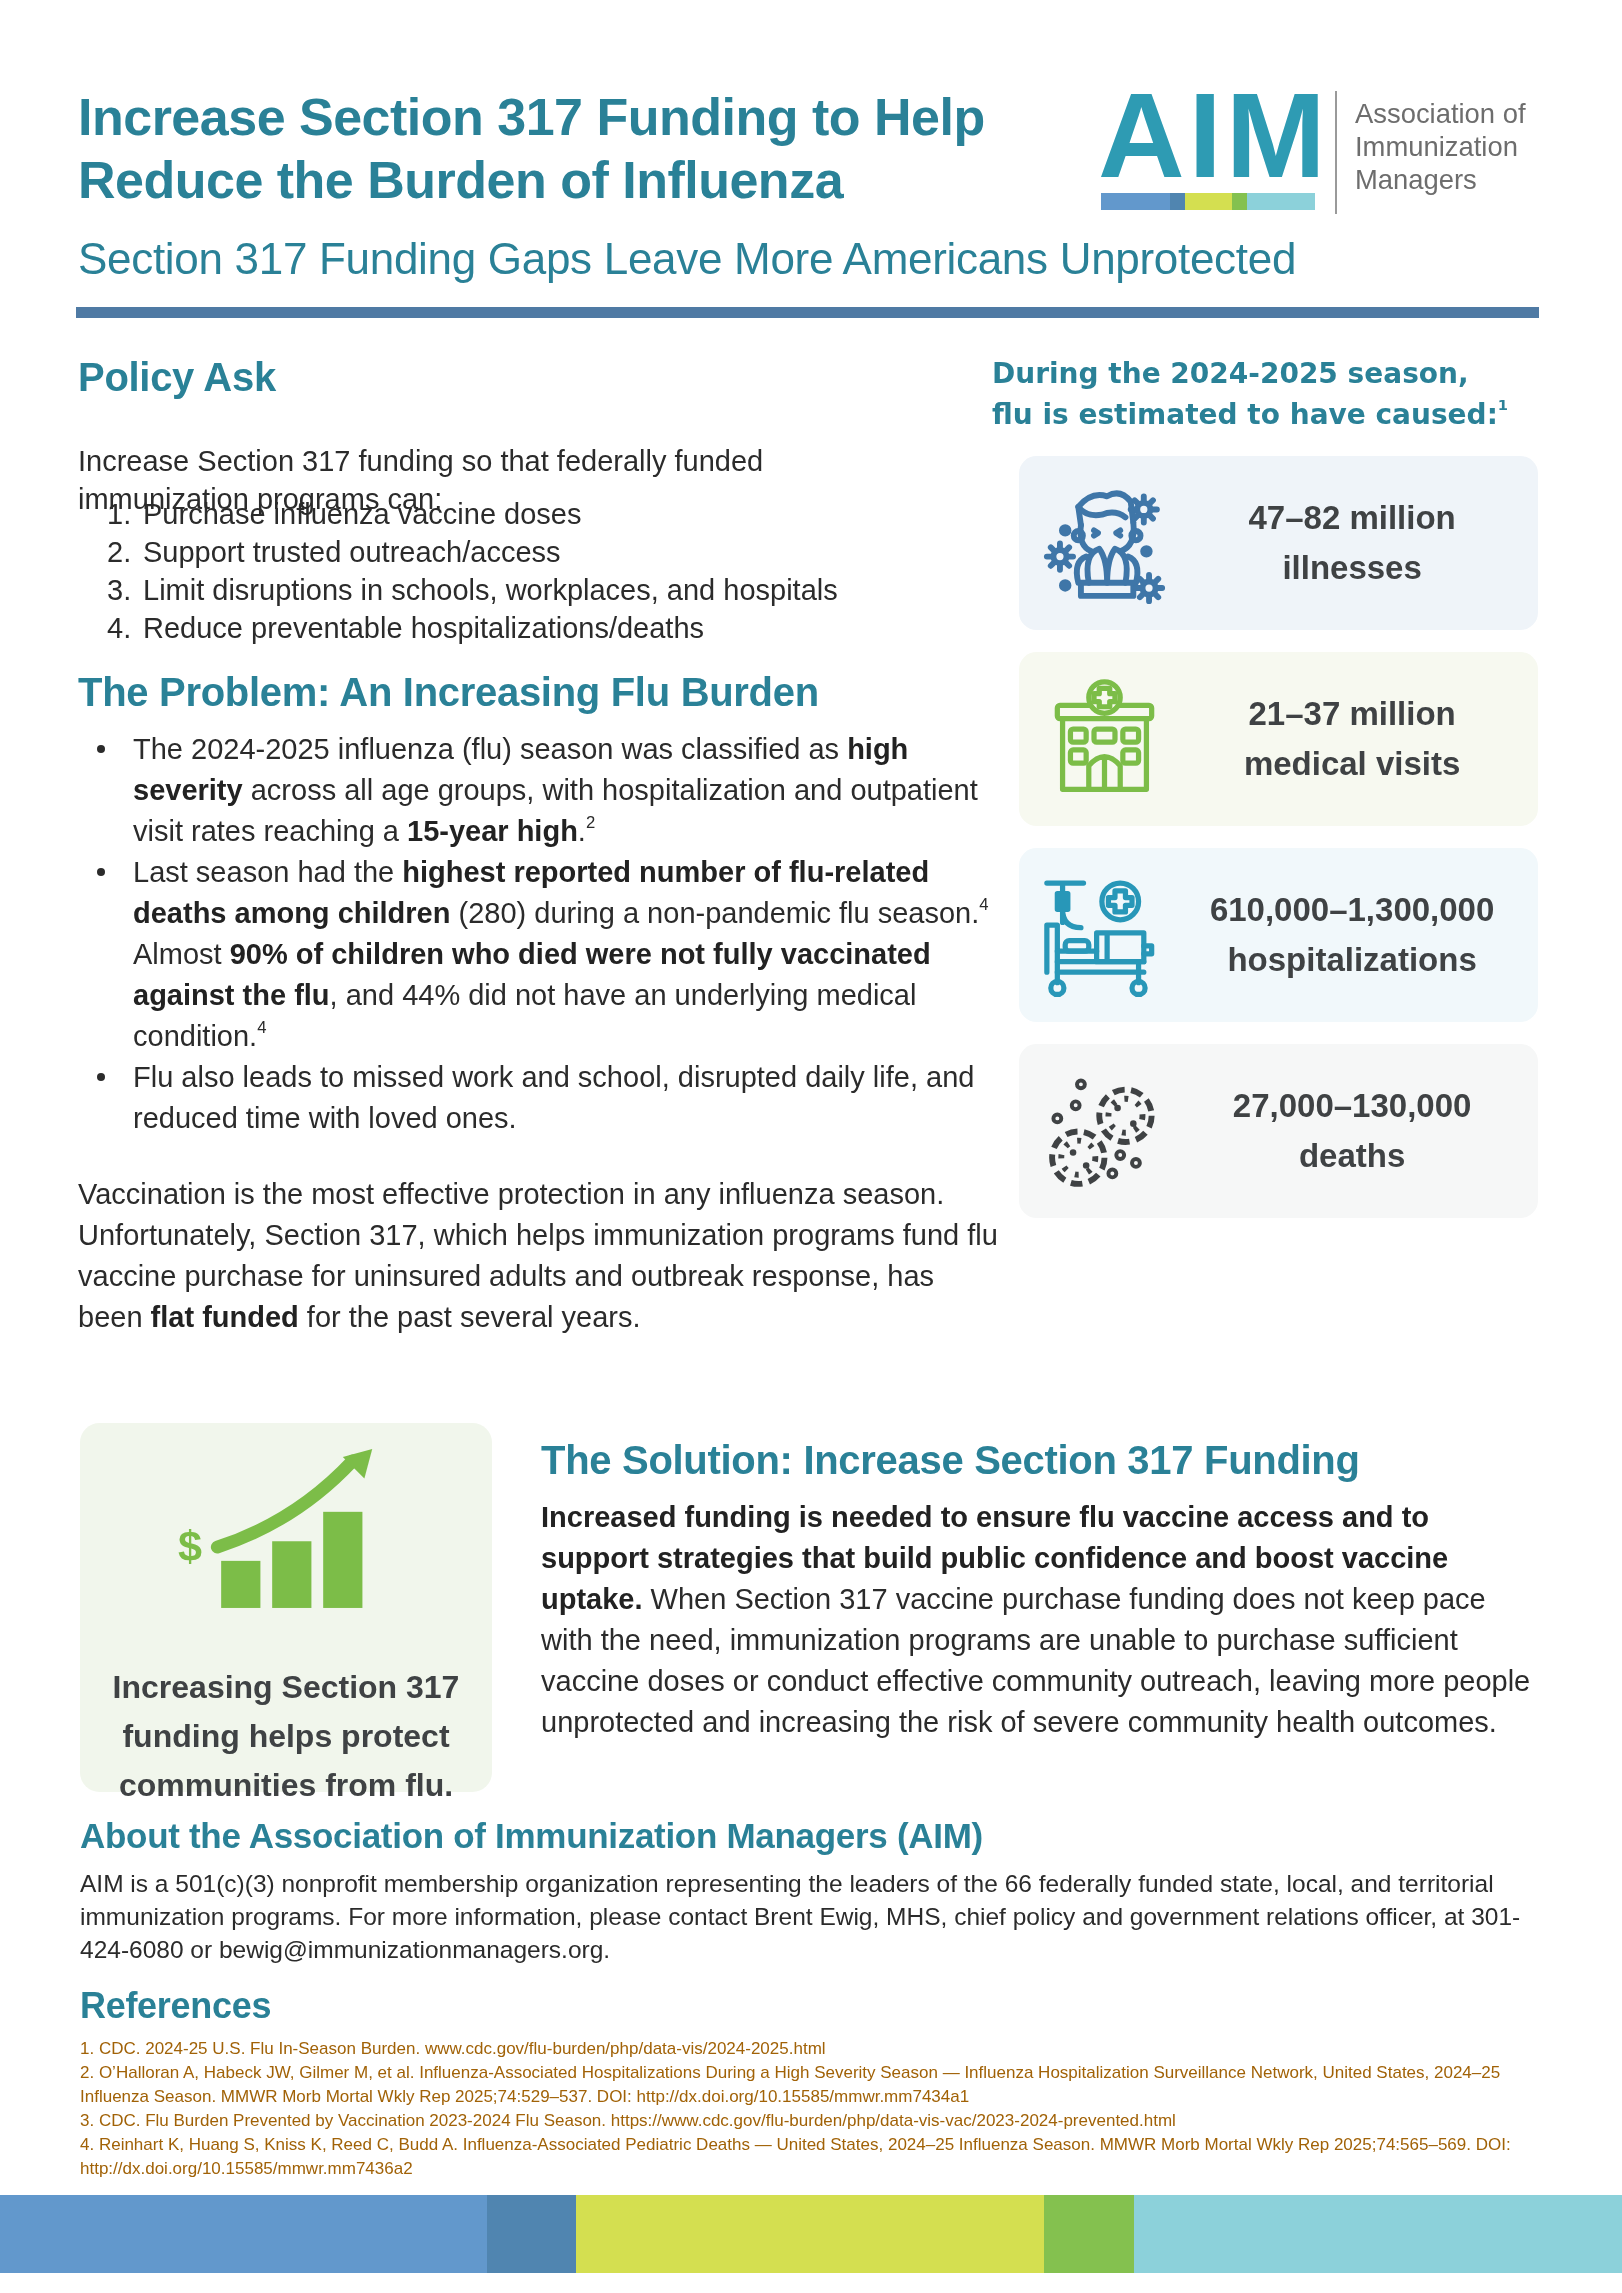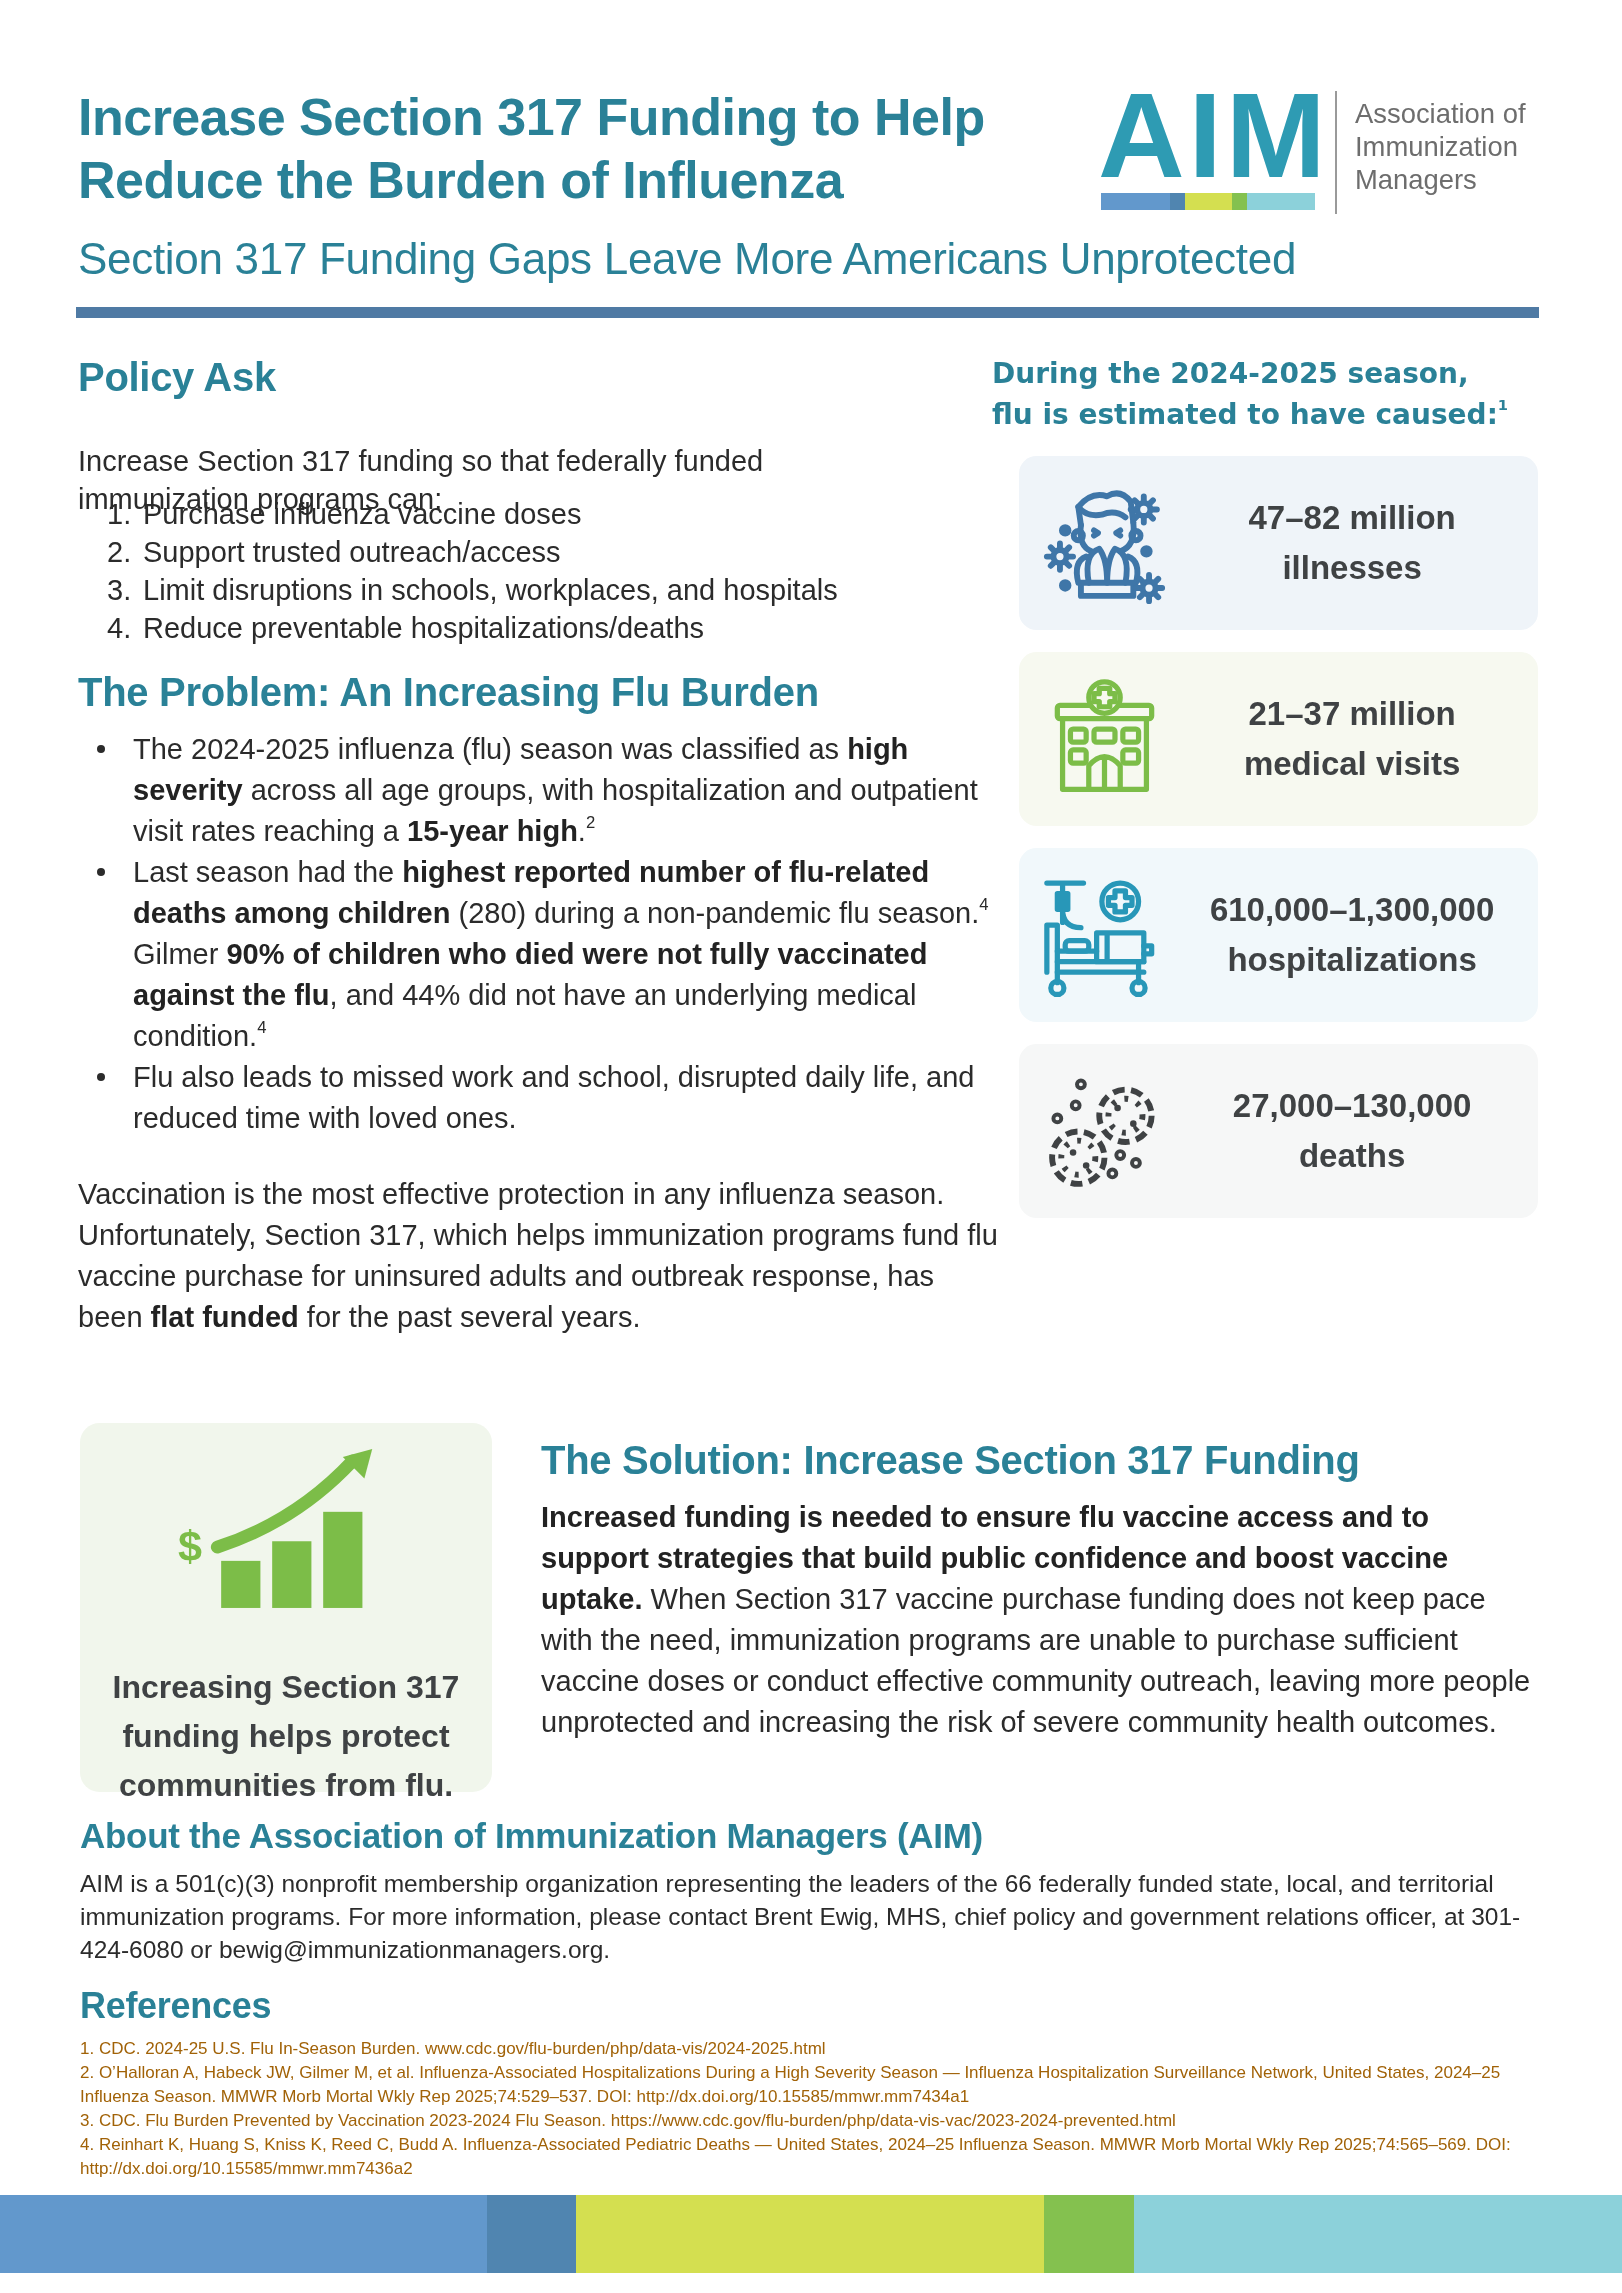--- a/index.html
+++ b/index.html
@@ -121,21 +121,21 @@
 <ul class="problem-list">
   <li>
     <span class="bullet"></span>
     <span class="txt">
       <span>The 2024-2025 influenza (flu) season was classified as </span><b>high severity</b><span> across all age groups, with hospitalization and outpatient visit rates reaching a </span><b>15-year high</b><span>.</span><sup>2</sup>
     </span>
   </li>
   <li>
     <span class="bullet"></span>
     <span class="txt">
-      <span>Last season had the </span><b>highest reported number of flu-related deaths among children</b><span> (280) during a non-pandemic flu season.</span><sup>4</sup><span> Gilmer </span><b>90% of children who died were not fully vaccinated against the flu</b><span>, and 44% did not have an underlying medical condition.</span><sup>4</sup>
+      <span>Last season had the </span><b>highest reported number of flu-related deaths among children</b><span> (280) during a non-pandemic flu season.</span><sup>4</sup><span> Almost </span><b>90% of children who died were not fully vaccinated against the flu</b><span>, and 44% did not have an underlying medical condition.</span><sup>4</sup>
     </span>
   </li>
   <li>
     <span class="bullet"></span>
     <span class="txt">
       <span>Flu also leads to missed work and school, disrupted daily life, and reduced time with loved ones.</span>
     </span>
   </li>
 </ul>
 <p class="vacc-para">

